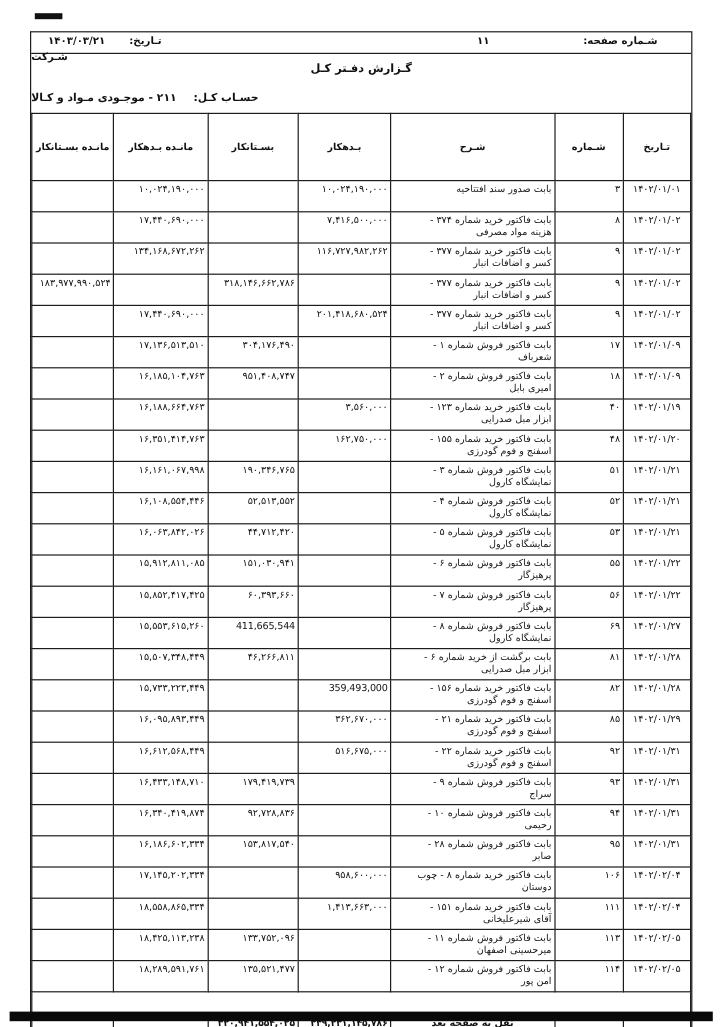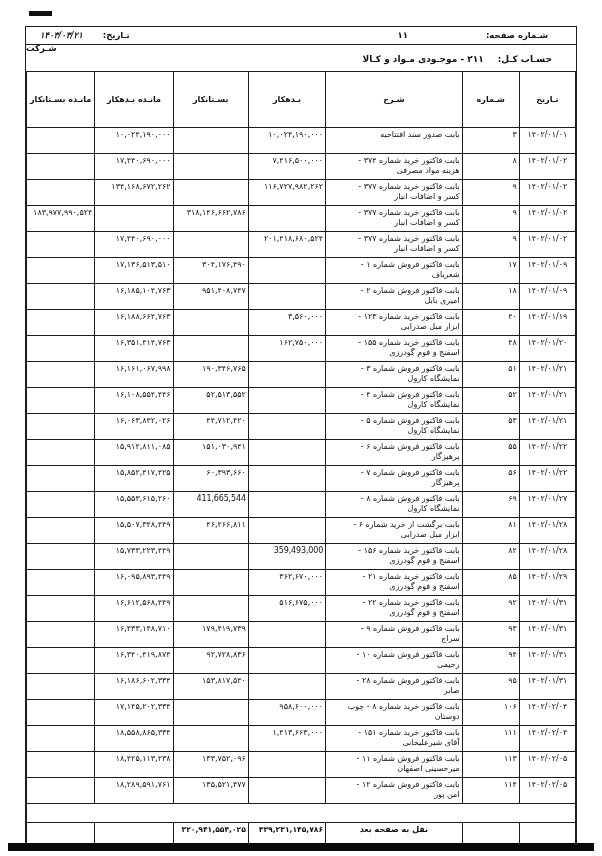--- a/index.html
+++ b/index.html
@@ -12,23 +12,23 @@
   .frame{
     position:absolute;left:25px;top:26px;width:550px;background:#fff;
     border:1.6px solid #1c1c1c;direction:rtl;
   }
   
   .strip{position:relative;height:17px;border-bottom:1.2px solid #1c1c1c;
     font-weight:bold;font-size:8.5px;line-height:16px;}
   .s-right{position:absolute;right:28px;top:0;display:flex;gap:78px;}
   .s-center{position:absolute;left:0;right:0;top:0;text-align:left;margin-top:13px;}
   .s-left{position:absolute;left:14px;top:0;display:flex;gap:20px;}
-  .ltr{direction:ltr;unicode-bidi:isolate;font-style:italic;}
+  .ltr{direction:ltr;unicode-bidi:isolate;}
   .title-row{height:23px;line-height:26px;text-align:center;font-weight:bold;font-size:9.5px;}
-  .account-row{height:26px;line-height:28px;text-align:right;font-weight:bold;
+  .account-row{height:26px;line-height:28px;text-align:left;font-weight:bold;
     font-size:9px;padding-right:24px;}
   .account-row .acct-val{margin-right:14px;}
   
   table.ledger{width:100%;border-collapse:collapse;table-layout:fixed;direction:rtl;}
   .ledger th,.ledger td{border:1px solid #1c1c1c;overflow:hidden;}
   .ledger th{font-size:8px;font-weight:bold;height:21px;text-align:center;
     letter-spacing:-0.1px;padding:17px 1px;}
   .ledger td{font-size:8px;line-height:9.6px;padding:2px;vertical-align:top;}
   tr.carry td{height:17px;}
   tr.data td{height:21px;}
@@ -54,20 +54,21 @@
       <span>شـماره صفحه:</span>
       <span>۱۱</span>
     </div>
     <div class="s-center">شـرکت</div>
     <div class="s-left">
       <span>تـاریخ:</span>
       <span class="ltr">۱۴۰۳/۰۳/۲۱</span>
     </div>
   </div>
 
+  <div class="title-row">گـزارش دفـتر کـل</div>
 
   <div class="account-row">
     <span>حسـاب کـل:</span><span class="acct-val">۲۱۱ - موجـودی مـواد و کـالا</span>
   </div>
 
   <table class="ledger">
     <colgroup>
       <col style="width:56px">
         <col style="width:57px">
         <col style="width:136px">

